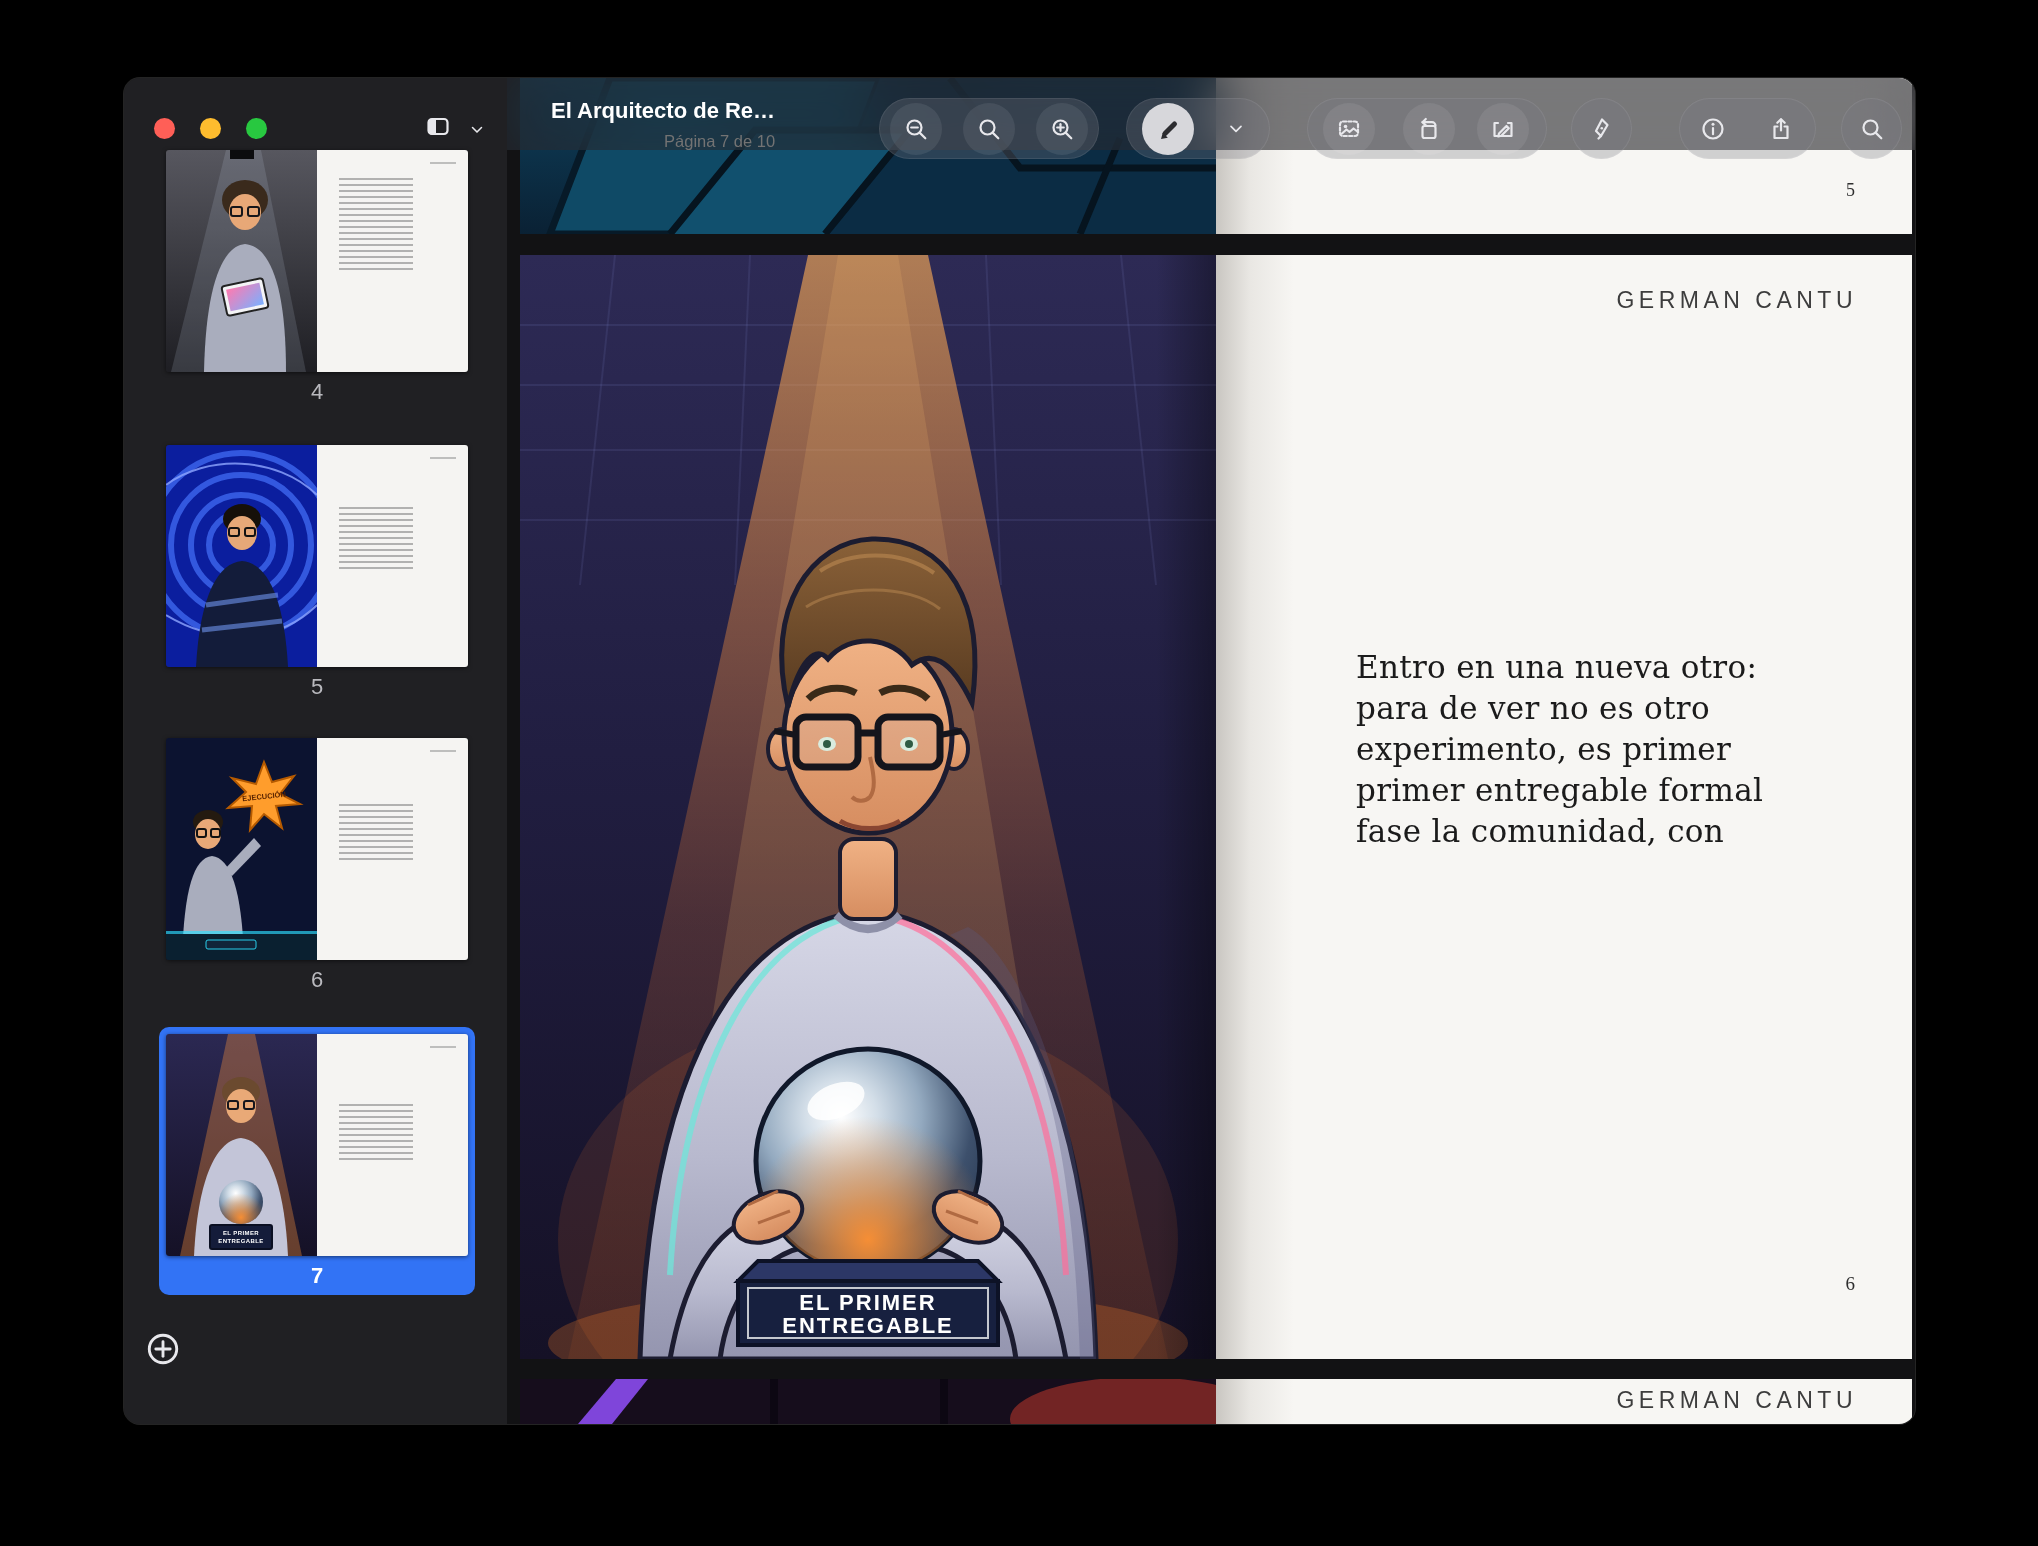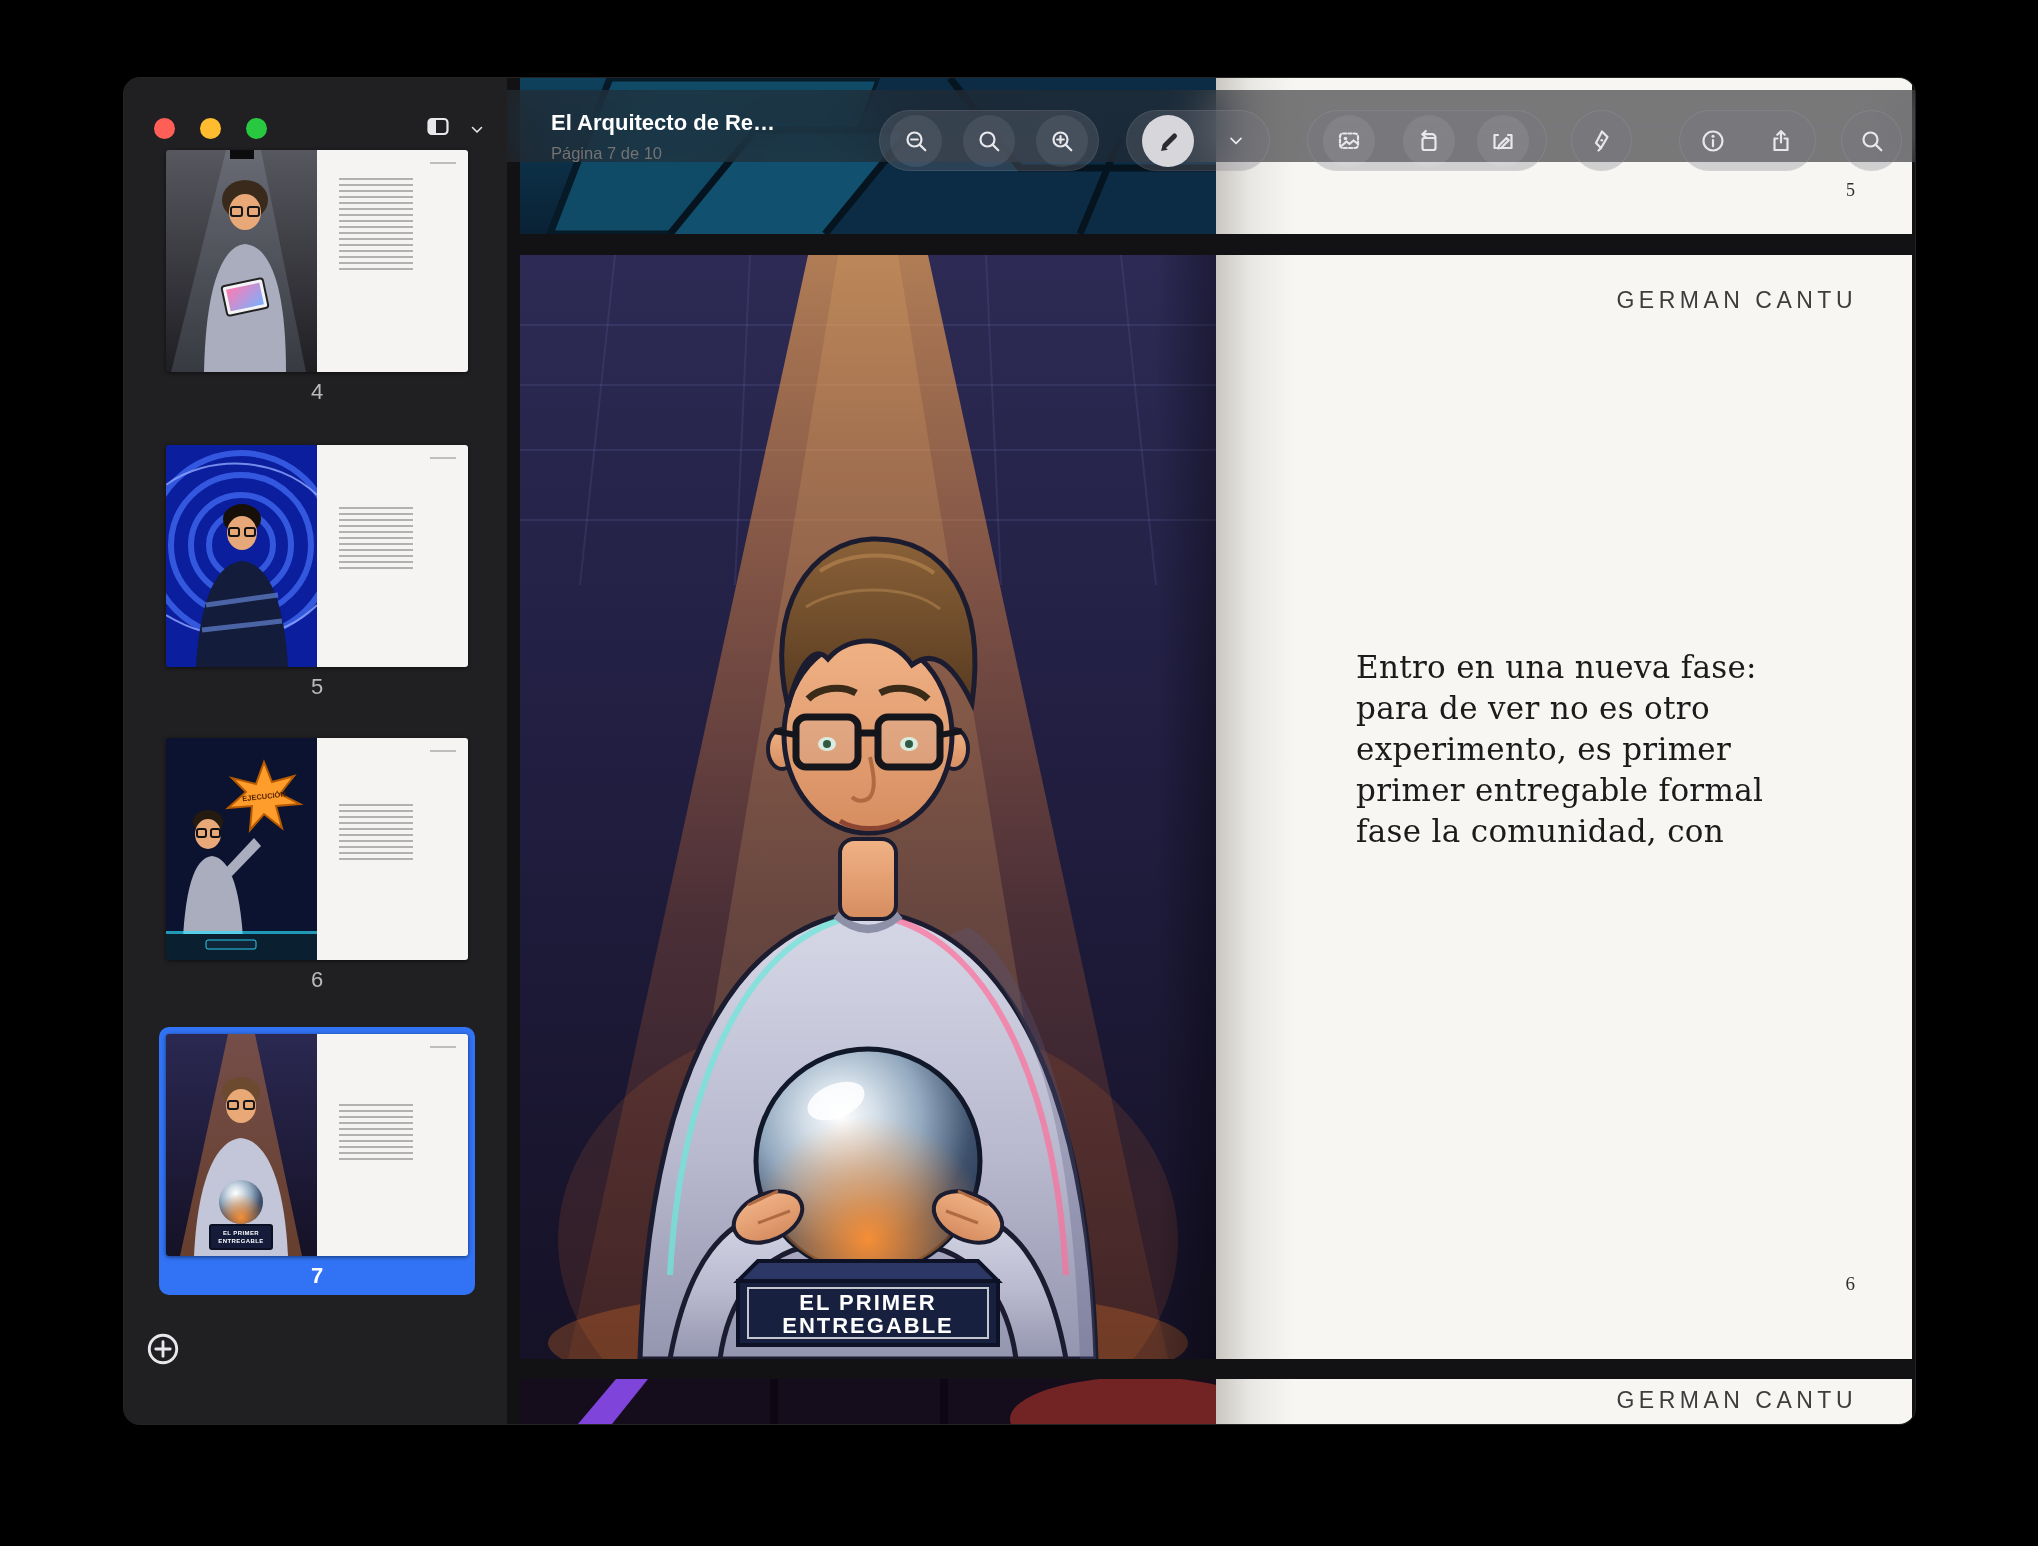--- a/index.html
+++ b/index.html
@@ -35,25 +35,25 @@
   .page-white { background:#f7f6f3; }
   .gutter { background:linear-gradient(90deg,#c9c6c1 0,#e9e7e3 34px,#f7f6f3 78px); }
   .author-head { font-family:Liberation Sans, sans-serif; letter-spacing:4.5px;
                  font-size:23px; color:#3d3d3d; }
   .pagenum { font-family:"Liberation Serif", serif; font-size:19px; color:#2f2f2f; }
 
   .para-line { font-family:"DejaVu Serif","Liberation Serif",serif; font-size:31px;
                line-height:41px; color:#1b1b1b; letter-spacing:.3px; }
 
   
-  #toolbar { position:absolute; left:0; top:12px; width:1408px; height:72px;
+  #toolbar { position:absolute; left:0; top:0; width:1408px; height:72px;
              background:rgba(42,42,46,.62);
              backdrop-filter:blur(26px) saturate(1.3);
              -webkit-backdrop-filter:blur(26px) saturate(1.3);
-             z-index:20; }
+             z-index:20;text-align:right; }
   .pill { position:absolute; top:20px; height:61px; border-radius:31px;
           background:rgba(118,118,128,.30);
           box-shadow:inset 0 0 0 1px rgba(255,255,255,.08); }
   .cbtn { position:absolute; top:4.5px; width:52px; height:52px; border-radius:50%;
           display:flex; align-items:center; justify-content:center;
           background:rgba(255,255,255,.08); }
   .cbtn.nobg { background:transparent; }
   .cbtn.lite { background:#d7d7db; }
   .icon { width:26px; height:26px; display:block; }
   .icon * { stroke:#e8e8ec; stroke-width:2.2; fill:none; stroke-linecap:round; stroke-linejoin:round; }
@@ -350,21 +350,21 @@
           <text x="348" y="1055" font-size="22" font-weight="bold" fill="#ffffff" text-anchor="middle" letter-spacing="2" font-family="Liberation Sans, sans-serif">EL PRIMER</text>
           <text x="348" y="1078" font-size="22" font-weight="bold" fill="#ffffff" text-anchor="middle" letter-spacing="2" font-family="Liberation Sans, sans-serif">ENTREGABLE</text>
         </svg>
         <div class="abs" style="right:0; top:0; width:60px; height:100%;
              background:linear-gradient(270deg, rgba(0,0,0,.35), rgba(0,0,0,0));"></div>
       </div>
 
       <div class="page-white gutter" style="width:696px; height:1104px; position:relative;">
         <div class="author-head abs" style="top:32px; right:55px;">GERMAN CANTU</div>
         <div class="abs" style="left:140px; top:392px; width:540px;">
-          <div class="para-line">Entro en una nueva fase:</div>
+          <div class="para-line">Entro en una nueva otro:</div>
           <div class="para-line">para de ver no es otro</div>
           <div class="para-line">experimento, es primer</div>
           <div class="para-line">primer entregable formal</div>
           <div class="para-line">fase la comunidad, con</div>
         </div>
         <div class="pagenum abs" style="right:57px; top:1018px;">6</div>
       </div>
     </div>
 
     <div class="abs" style="left:13px; top:1301px; width:1392px; height:45px; display:flex;">

